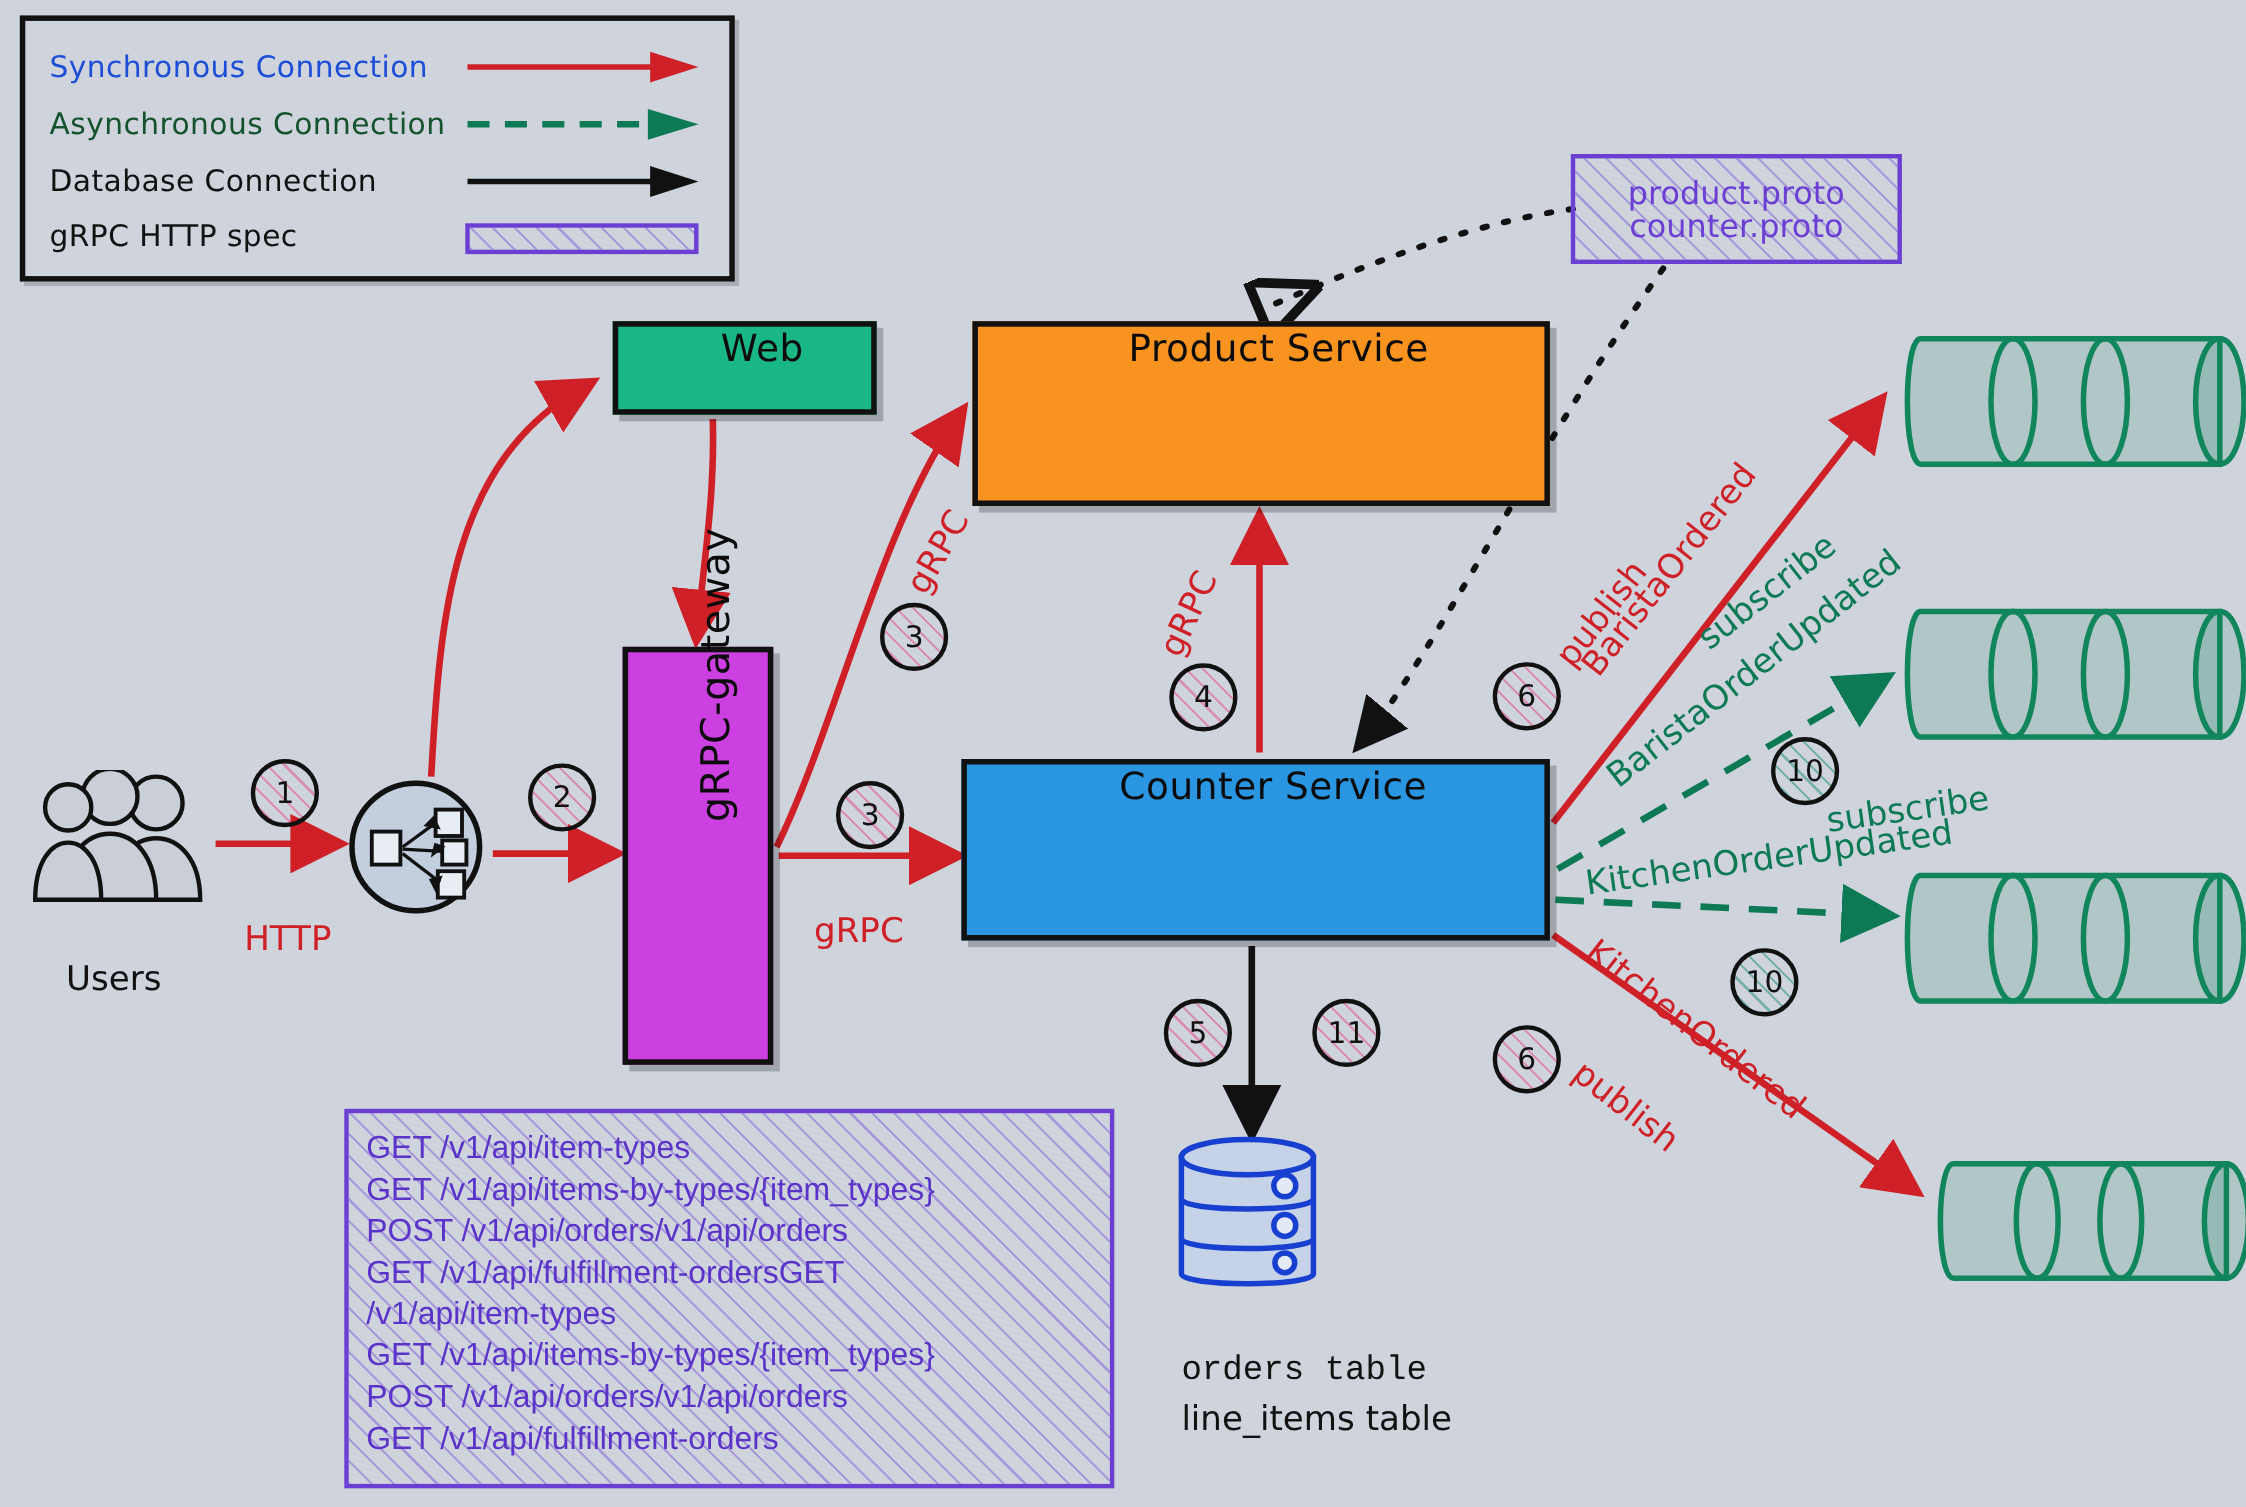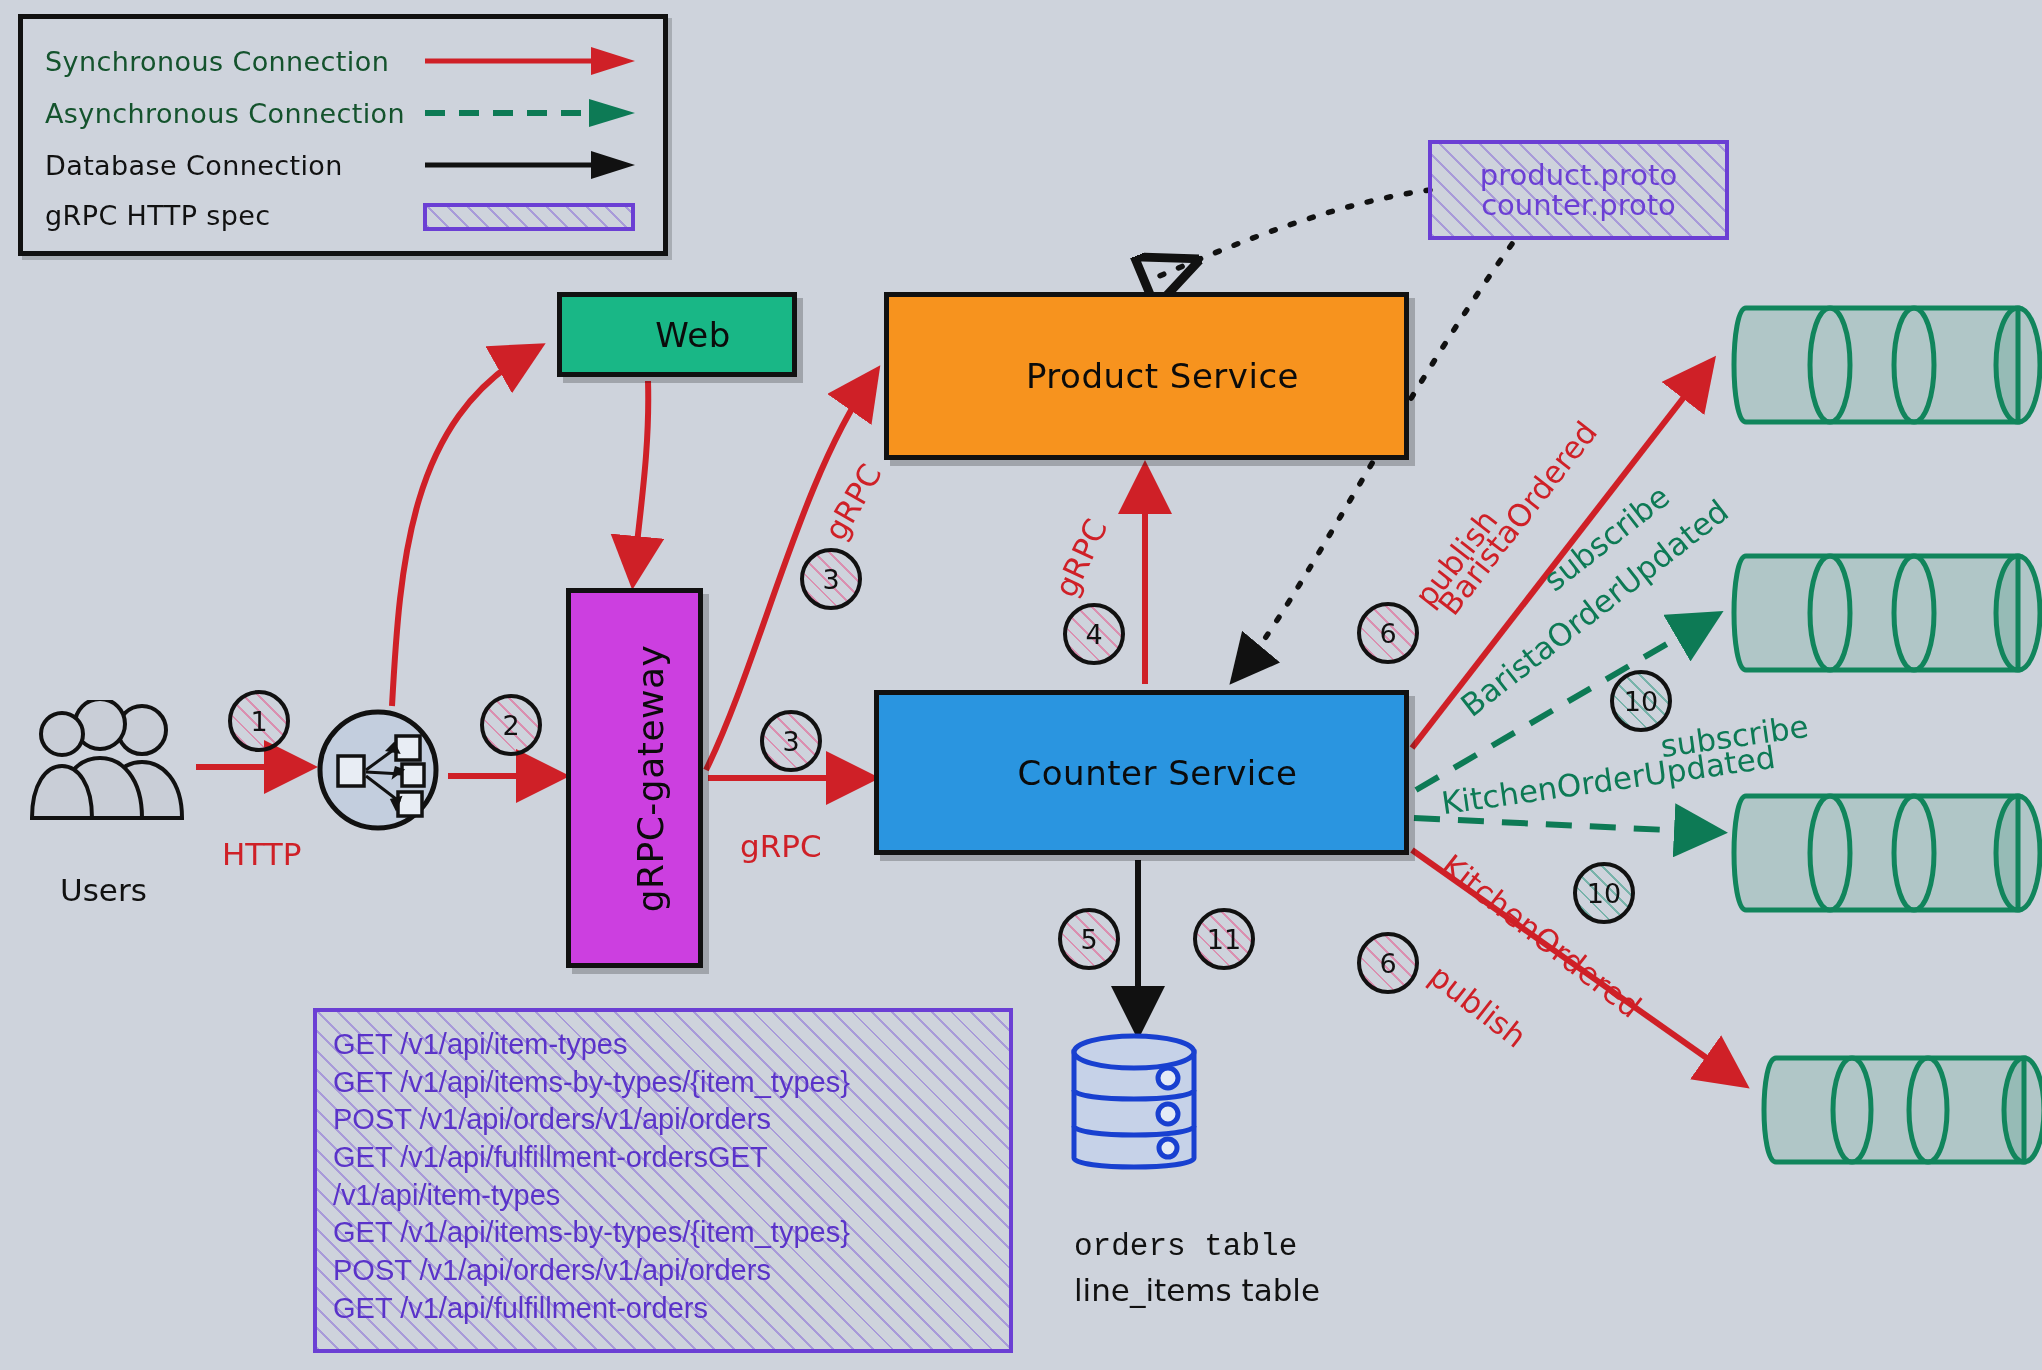--- a/index.html
+++ b/index.html
@@ -14,21 +14,21 @@
     position:absolute;left:18px;top:14px;width:640px;height:232px;
     border:5px solid #111;background:rgba(206,211,220,0.9);
     box-shadow:4px 4px 0 rgba(0,0,0,0.18);
   }
   .legend-row{position:absolute;left:22px;height:40px;display:flex;align-items:center;}
   .legend-label{font-size:27px;letter-spacing:.4px;white-space:nowrap;}
   .legend-art{position:absolute;left:400px;width:215px;height:40px;}
 
   
   .node{position:absolute;border:5px solid #111;box-sizing:border-box;
-        display:flex;align-items:center;justify-content:center;
+        display:flex;align-items:flex-start;justify-content:center;
         box-shadow:6px 6px 0 rgba(0,0,0,0.22);padding-left:32px;}
   .node span{font-size:34px;color:#0b0b0b;letter-spacing:.5px;text-align:center;}
 
   #web{left:557px;top:292px;width:240px;height:85px;background:#19b786;}
   #product{left:884px;top:292px;width:525px;height:168px;background:#f7931e;}
   #counter{left:874px;top:690px;width:535px;height:165px;background:#2a95e0;}
   #gateway{left:566px;top:588px;width:137px;height:380px;background:#cc3fe0;}
   #gateway span{transform:rotate(-90deg);white-space:nowrap;font-size:36px;}
 
   
@@ -126,21 +126,21 @@
     <path d="M1416,790 L1708,620" stroke="#0d7a55" stroke-width="6" fill="none" stroke-dasharray="26 18" marker-end="url(#ar-green)"></path>
 
     <path d="M1414,818 L1710,832" stroke="#0d7a55" stroke-width="6" fill="none" stroke-dasharray="26 18" marker-end="url(#ar-green)"></path>
 
     <path d="M1412,850 L1735,1078" stroke="#cf2027" stroke-width="6" fill="none" marker-end="url(#ar-red)"></path>
   </svg>
 
   <div id="legend">
 
     <div class="legend-row" style="top:22px;">
-      <span class="legend-label hand red" style="color:#14532d;">Synchronous Connection</span>
+      <span class="legend-label hand red" style="color:#1d4ed8;">Synchronous Connection</span>
     </div>
     <svg class="legend-art" style="top:22px;" viewBox="0 0 215 40">
       <line x1="2" y1="20" x2="170" y2="20" stroke="#cf2027" stroke-width="5"></line>
       <path d="M168,6 L212,20 L168,34 z" fill="#cf2027"></path>
     </svg>
 
     <div class="legend-row" style="top:74px;">
       <span class="legend-label hand" style="color:#14532d;">Asynchronous Connection</span>
     </div>
     <svg class="legend-art" style="top:74px;" viewBox="0 0 215 40">

